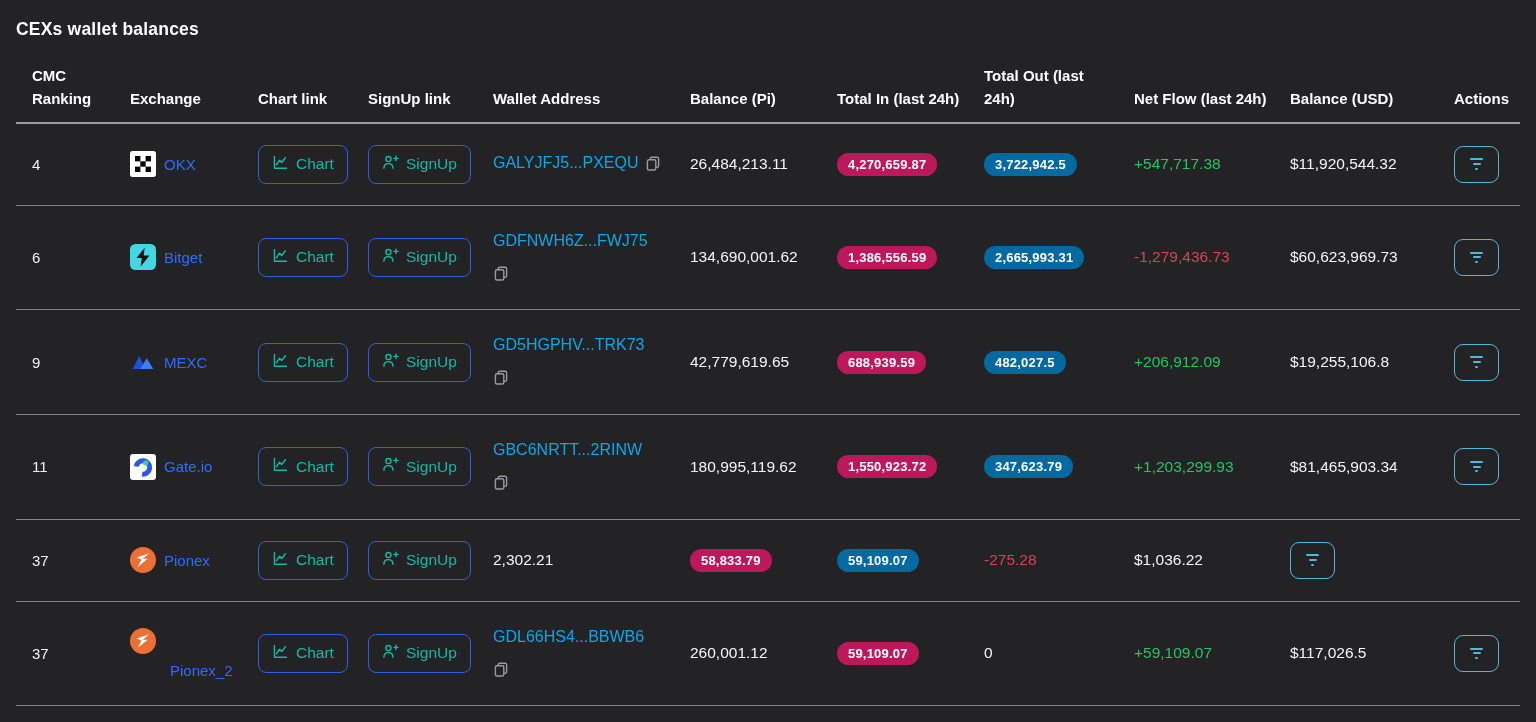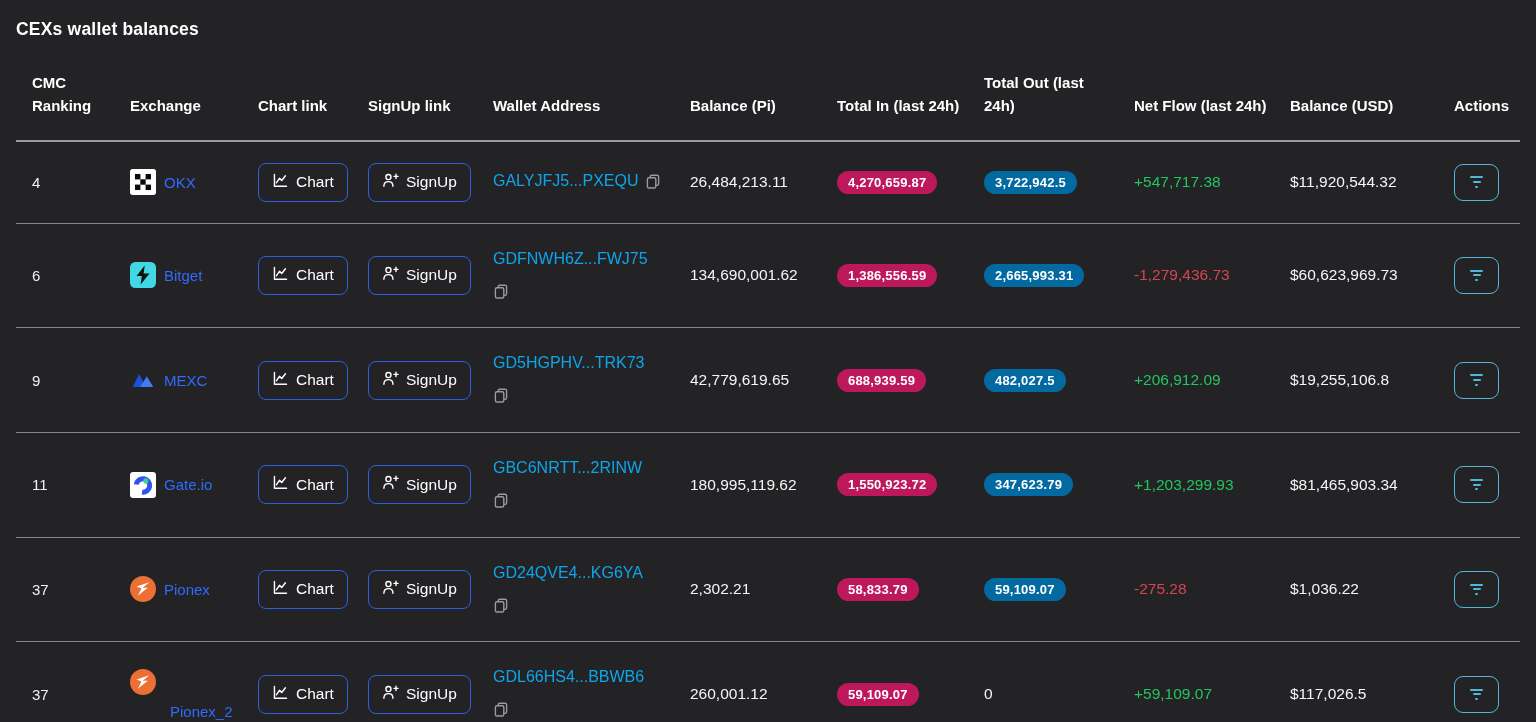--- a/index.html
+++ b/index.html
@@ -15,35 +15,35 @@
   }
   .table { margin: 0 16px; }
   .grid-row {
     display: grid;
     grid-template-columns: 98px 128px 110px 125px 197px 147px 147px 150px 156px 164px 1fr;
   }
   .cell { padding-left: 16px; padding-right: 6px; font-size: 15px; }
   
   .header-row { align-items: end; padding-top: 24px; border-bottom: 2px solid #9b9ba1; }
   .header-row .cell {
-    font-weight: bold; color: #ffffff; line-height: 1.55; padding-bottom: 22px; margin-top: 7px;
+    font-weight: bold; color: #ffffff; line-height: 1.55; padding-bottom: 11px;
   }
   
   .data-row { align-items: center; border-bottom: 1.5px solid #85858a; padding: 21px 0; }
   .rank { color: #f2f2f4; }
   .exchange-cell { display: flex; align-items: center; gap: 8px; flex-wrap: wrap; }
   .exchange-cell.stacked { display: block; }
   .exchange-cell.stacked .exch-name { display: block; margin-top: 8px; margin-left: 40px; }
   .exch-icon { display: inline-flex; width: 26px; height: 26px; flex: 0 0 auto; vertical-align: middle; }
   .exch-icon svg { width: 100%; height: 100%; }
   .exch-name { color: #2f6bff; font-size: 15px; text-decoration: none; cursor: pointer; }
   .link-btn {
     display: inline-flex; align-items: center; gap: 7px;
     padding: 8px 13px; border: 1.5px solid #2d5fe0; border-radius: 8px;
-    background: transparent; color: #ffffff; font-size: 15.5px; cursor: pointer;
+    background: transparent; color: #14b8a6; font-size: 15.5px; cursor: pointer;
     font-family: inherit;
   }
   .link-btn svg { width: 17px; height: 17px; }
   .wallet-cell { line-height: 1.7; }
   .wallet-link { color: #0ea5e9; text-decoration: none; cursor: pointer; font-size: 16px; margin-top: 8px; }
   .copy-btn { display: inline-block; vertical-align: -3px; margin-left: 6px; cursor: pointer; }
   .copy-btn svg { width: 16px; height: 16px; }
   .wallet-cell.copy-below .copy-btn { display: block; margin-left: 0; margin-top: 9px; }
   .num { color: #f5f5f6; font-size: 15.5px; }
   .badge {
@@ -310,26 +310,20 @@
     <div class="cell">
       <button class="link-btn">
         <span class="btn-icon"><svg viewBox="0 0 18 18" fill="none" stroke="currentColor" stroke-width="1.5" stroke-linecap="round">
                 <circle cx="6.8" cy="5.4" r="2.7"></circle>
                 <path d="M2 15.2 C2 11.6 4.2 10.2 6.8 10.2 C9.4 10.2 11.6 11.6 11.6 15.2"></path>
                 <path d="M12.6 4.6 h4.4 M14.8 2.4 v4.4"></path>
               </svg></span>
         <span class="btn-label">SignUp</span>
       </button>
     </div>
-    <div class="cell wallet-cell copy-below">
-      <a class="wallet-link">GD24QVE4...KG6YA</a><span class="copy-btn"><svg viewBox="0 0 16 16" fill="none" stroke="#9a9aa0" stroke-width="1.4">
-              <rect x="5.2" y="2.2" width="8.4" height="10.2" rx="1.6"></rect>
-              <rect x="2.4" y="4.8" width="8.4" height="10.2" rx="1.6" fill="#232326"></rect>
-            </svg></span>
-    </div>
     <div class="cell num">2,302.21</div>
     <div class="cell"><span class="badge green">58,833.79</span></div>
     <div class="cell total-out-cell"><span class="badge red">59,109.07</span></div>
     <div class="cell flow neg">-275.28</div>
     <div class="cell num">$1,036.22</div>
     <div class="cell">
       <button class="actions-btn">
         <span class="bar bar1"></span>
         <span class="bar bar2"></span>
         <span class="bar bar3"></span>

